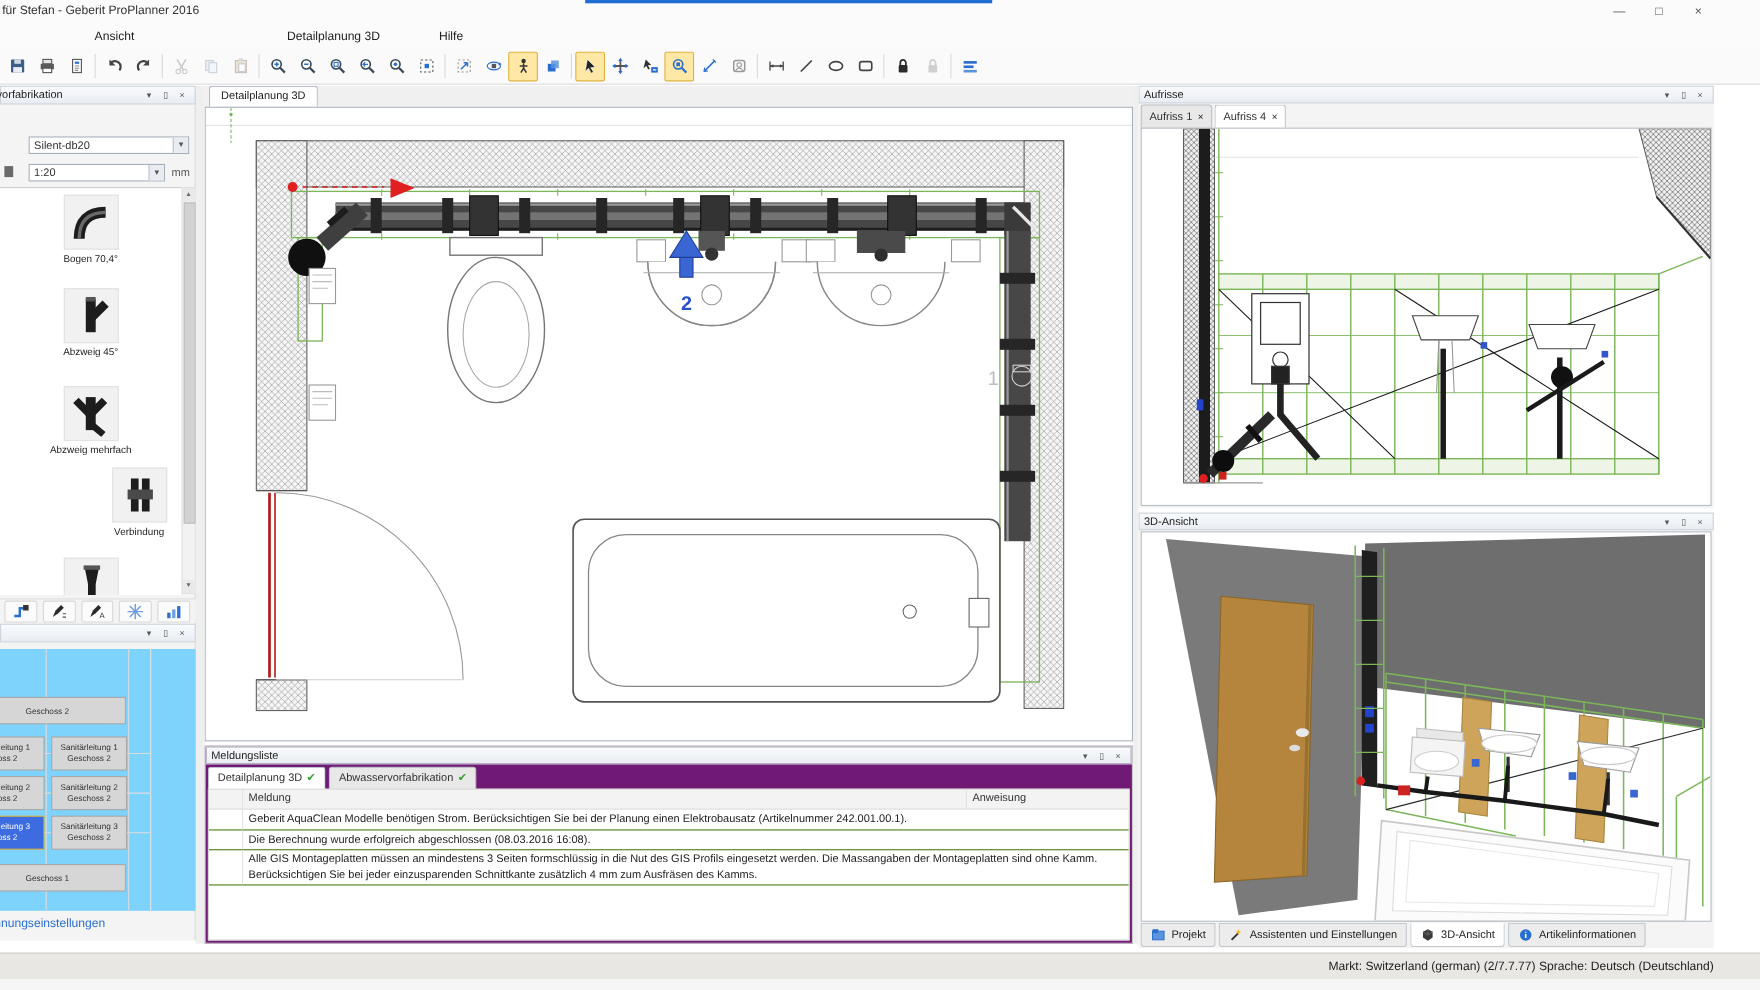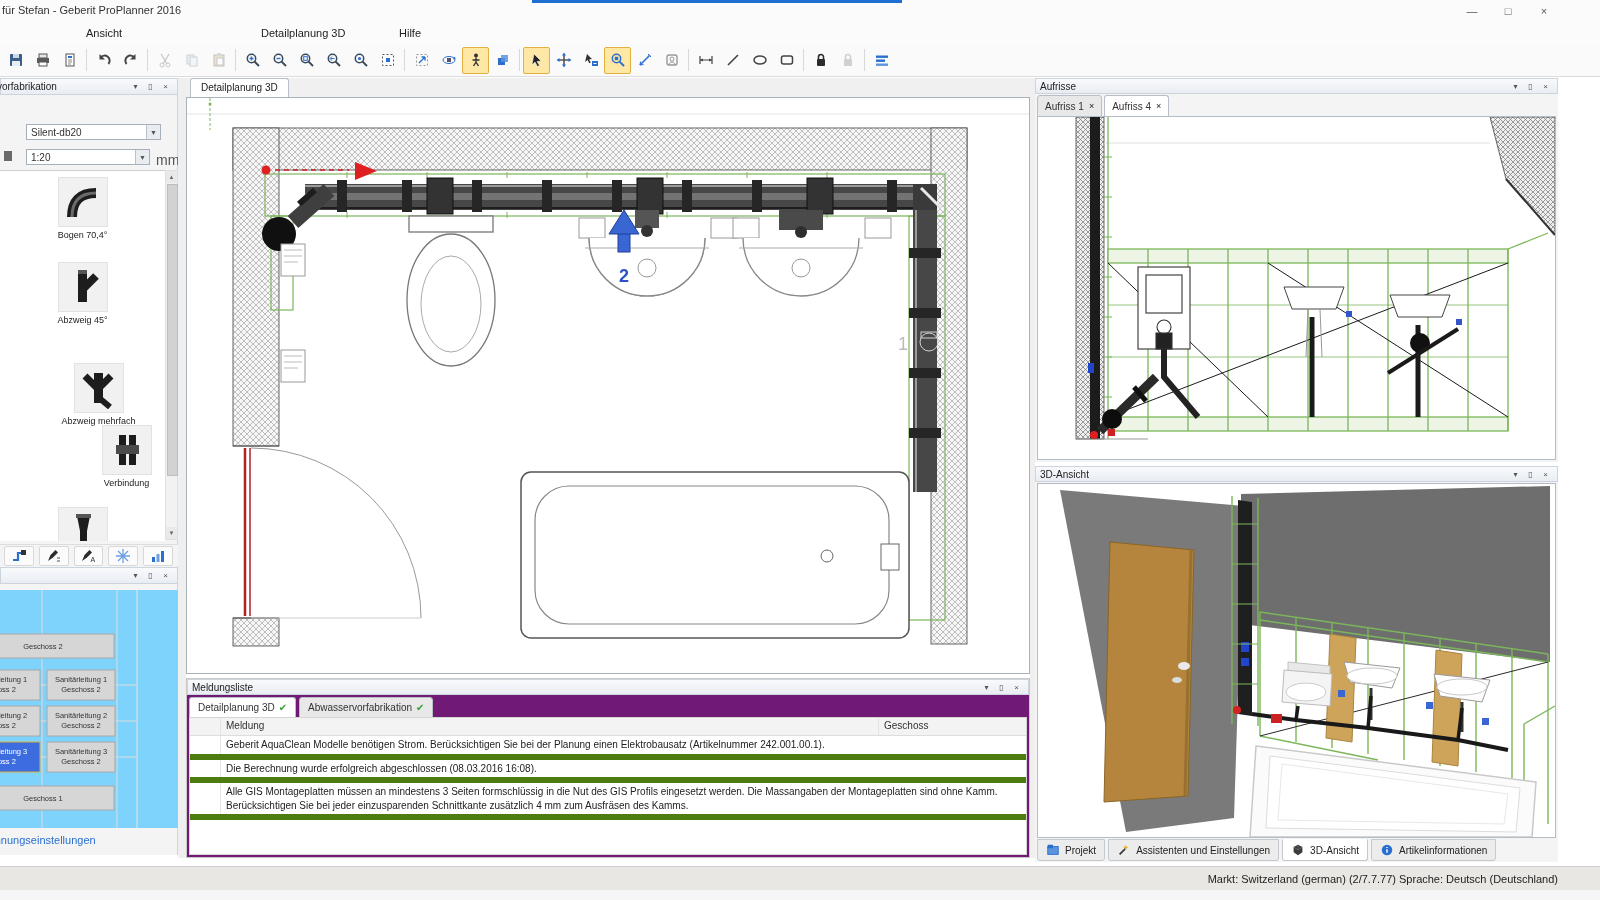--- a/index.html
+++ b/index.html
@@ -48,21 +48,21 @@
            font-size:10px;padding:0 10px;line-height:18px;color:#222}
   #plan-canvas-wrap{left:186px;top:97px;width:844px;height:577px;background:#fff;border:1px solid #aab2ba;box-sizing:border-box;overflow:hidden}
   
   #msg-panel{left:186px;top:678px;width:844px;height:180px;background:#701a75;border:1px solid #c9c9c9;box-sizing:border-box}
   #msg-tabs{position:absolute;left:2px;top:18px;height:20px;display:flex}
   .msg-tab{height:19px;border:1px solid #b9bfc6;border-radius:3px 3px 0 0;font-size:10px;padding:0 8px;line-height:18px;margin-right:3px;background:#e8e8e8;display:flex;align-items:center;gap:4px}
   .msg-tab.active{background:#fff;border-bottom-color:#fff}
   .check{color:#2e9e2e;font-size:10px}
   #msg-table{position:absolute;left:2px;top:38px;width:838px;height:138px;background:#fff;border:1px solid #d5d5d5;box-sizing:border-box}
   #msg-header{height:17px;background:#f3f3f3;border-bottom:1px solid #ddd;position:relative;font-size:10px;color:#333}
-  .msg-row{position:relative;border-bottom:6px solid #4d7c0f;font-size:10px;color:#222;padding:2px 6px 2px 36px;line-height:1.35}
+  .msg-row{position:relative;border-bottom:1px solid #4d7c0f;font-size:10px;color:#222;padding:2px 6px 2px 36px;line-height:1.35}
   .col-sep{position:absolute;top:0;bottom:0;width:1px;background:#e3e3e3}
   
   #aufriss-panel{left:1035px;top:78px;width:523px;height:384px;background:#f4f4f4}
   #aufriss-tabs{position:absolute;left:2px;top:17px;height:21px;display:flex}
   .a-tab{height:20px;border:1px solid #b9bfc6;border-radius:3px 3px 0 0;font-size:10px;padding:0 7px;line-height:19px;margin-right:2px;background:#e8e8e8;display:flex;align-items:center;gap:5px}
   .a-tab.active{background:#fff;border-bottom-color:#fff}
   .tab-x{font-size:9px;color:#222}
   #aufriss-canvas{position:absolute;left:2px;top:38px;width:519px;height:344px;background:#fff;border:1px solid #b4bcc4;box-sizing:border-box}
   #v3d-panel{left:1035px;top:466px;width:523px;height:396px;background:#f4f4f4}
   #v3d-canvas{position:absolute;left:2px;top:17px;width:519px;height:355px;background:#fff;border:1px solid #b4bcc4;box-sizing:border-box;overflow:hidden}
@@ -303,30 +303,30 @@
     </div>
   </div>
 
 <div id="left-panel" class="abs">
   <div class="phead" style="position:absolute;left:0;top:0;width:178px;height:17px">
     <span class="title" style="margin-left:-52px">Abwasservorfabrikation</span>
     <span class="pbtn">▾</span>
     <span class="pbtn">▯</span>
     <span class="pbtn">×</span>
   </div>
-  <div class="combo" style="left:26px;top:46px;width:135px">
+  <div class="combo" style="left:26px;top:46px;width:146px">
     <span class="val">Silent-db20</span>
     <span class="dd">▼</span>
   </div>
   <div class="abs" style="left:4px;top:73px;width:8px;height:10px;background:#6a6a6a"></div>
   <div class="combo" style="left:26px;top:71px;width:124px">
     <span class="val">1:20</span>
     <span class="dd">▼</span>
   </div>
-  <span class="abs" style="left:156px;top:74px;font-size:14px;color:#555">mm</span>
+  <span class="abs" style="left:156px;top:74px;font-size:10px;color:#555">mm</span>
 
   <div id="catalog-list">
       <div class="cat-item" style="top: 6px;">
         <div class="cat-tile">
           <svg width="42" height="42" viewBox="0 0 42 42">
             <path d="M10 36Q10 12 34 12" fill="none" stroke="#1d1d1d" stroke-width="10"></path>
             <path d="M10 36Q10 12 34 12" fill="none" stroke="#6a6a6a" stroke-width="3"></path>
           </svg>
         </div>
         <div class="cat-label">Bogen 70,4°</div>
@@ -334,21 +334,21 @@
       <div class="cat-item" style="top: 91px;">
         <div class="cat-tile">
           <svg width="42" height="42" viewBox="0 0 42 42">
             <rect x="16" y="6" width="9" height="30" fill="#1d1d1d"></rect>
             <path d="M20 24L34 10" stroke="#1d1d1d" stroke-width="8"></path>
             <rect x="16" y="4" width="9" height="4" fill="#555"></rect>
           </svg>
         </div>
         <div class="cat-label">Abzweig 45°</div>
       </div>
-      <div class="cat-item" style="top: 192px; margin-left: 16px;">
+      <div class="cat-item" style="top: 180px;">
         <div class="cat-tile">
           <svg width="42" height="42" viewBox="0 0 42 42">
             <rect x="16" y="6" width="9" height="30" fill="#1d1d1d"></rect>
             <path d="M20 22L33 9M20 22L7 9" stroke="#1d1d1d" stroke-width="7"></path>
             <path d="M20 30L32 40" stroke="#1d1d1d" stroke-width="6"></path>
           </svg>
         </div>
         <div class="cat-label">Abzweig mehrfach</div>
       </div>
       <div class="cat-item" style="top: 254px; padding-left: 44px;">
@@ -586,21 +586,21 @@
         <span class="check">✔</span>
       </div>
       <div class="msg-tab">
         <span>Abwasservorfabrikation</span>
         <span class="check">✔</span>
       </div>
     </div>
   <div id="msg-table">
     <div id="msg-header">
       <span style="position:absolute;left:36px;top:2px">Meldung</span>
-      <span style="position:absolute;left:694px;top:2px">Geschoss</span>
+      <span style="position:absolute;left:694px;top:2px">Anweisung</span>
       <div class="col-sep" style="left:30px"></div>
       <div class="col-sep" style="left:688px"></div>
     </div>
     <div id="msg-rows">
         <div class="msg-row">Geberit AquaClean Modelle benötigen Strom. Berücksichtigen Sie bei der Planung einen Elektrobausatz (Artikelnummer 242.001.00.1).<div class="col-sep" style="left: 30px;"></div></div>
         <div class="msg-row">Die Berechnung wurde erfolgreich abgeschlossen (08.03.2016 16:08).<div class="col-sep" style="left: 30px;"></div></div>
         <div class="msg-row">Alle GIS Montageplatten müssen an mindestens 3 Seiten formschlüssig in die Nut des GIS Profils eingesetzt werden. Die Massangaben der Montageplatten sind ohne Kamm. Berücksichtigen Sie bei jeder einzusparenden Schnittkante zusätzlich 4 mm zum Ausfräsen des Kamms.<div class="col-sep" style="left: 30px;"></div></div>
       </div>
   </div>
 </div>

